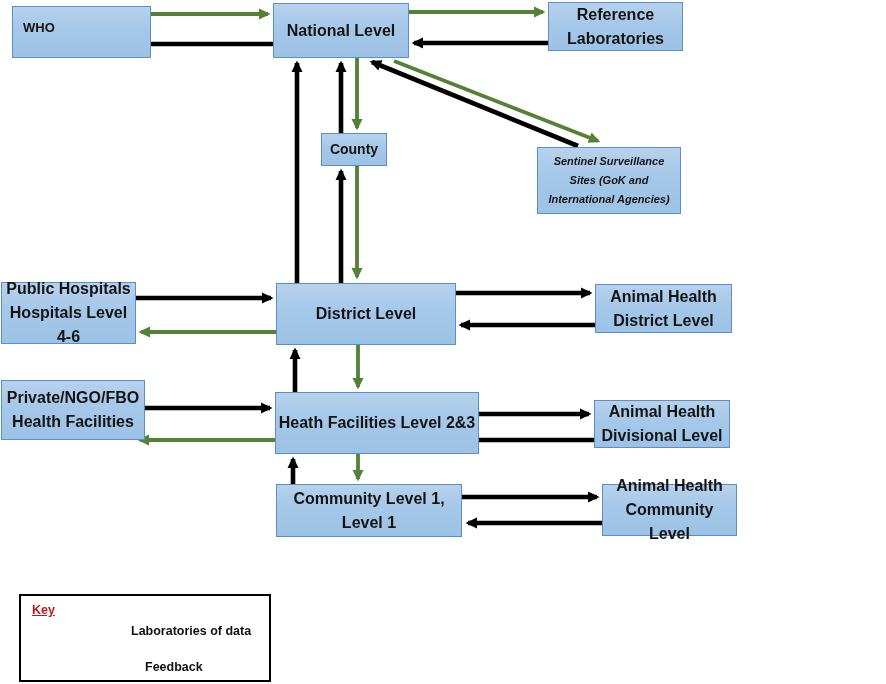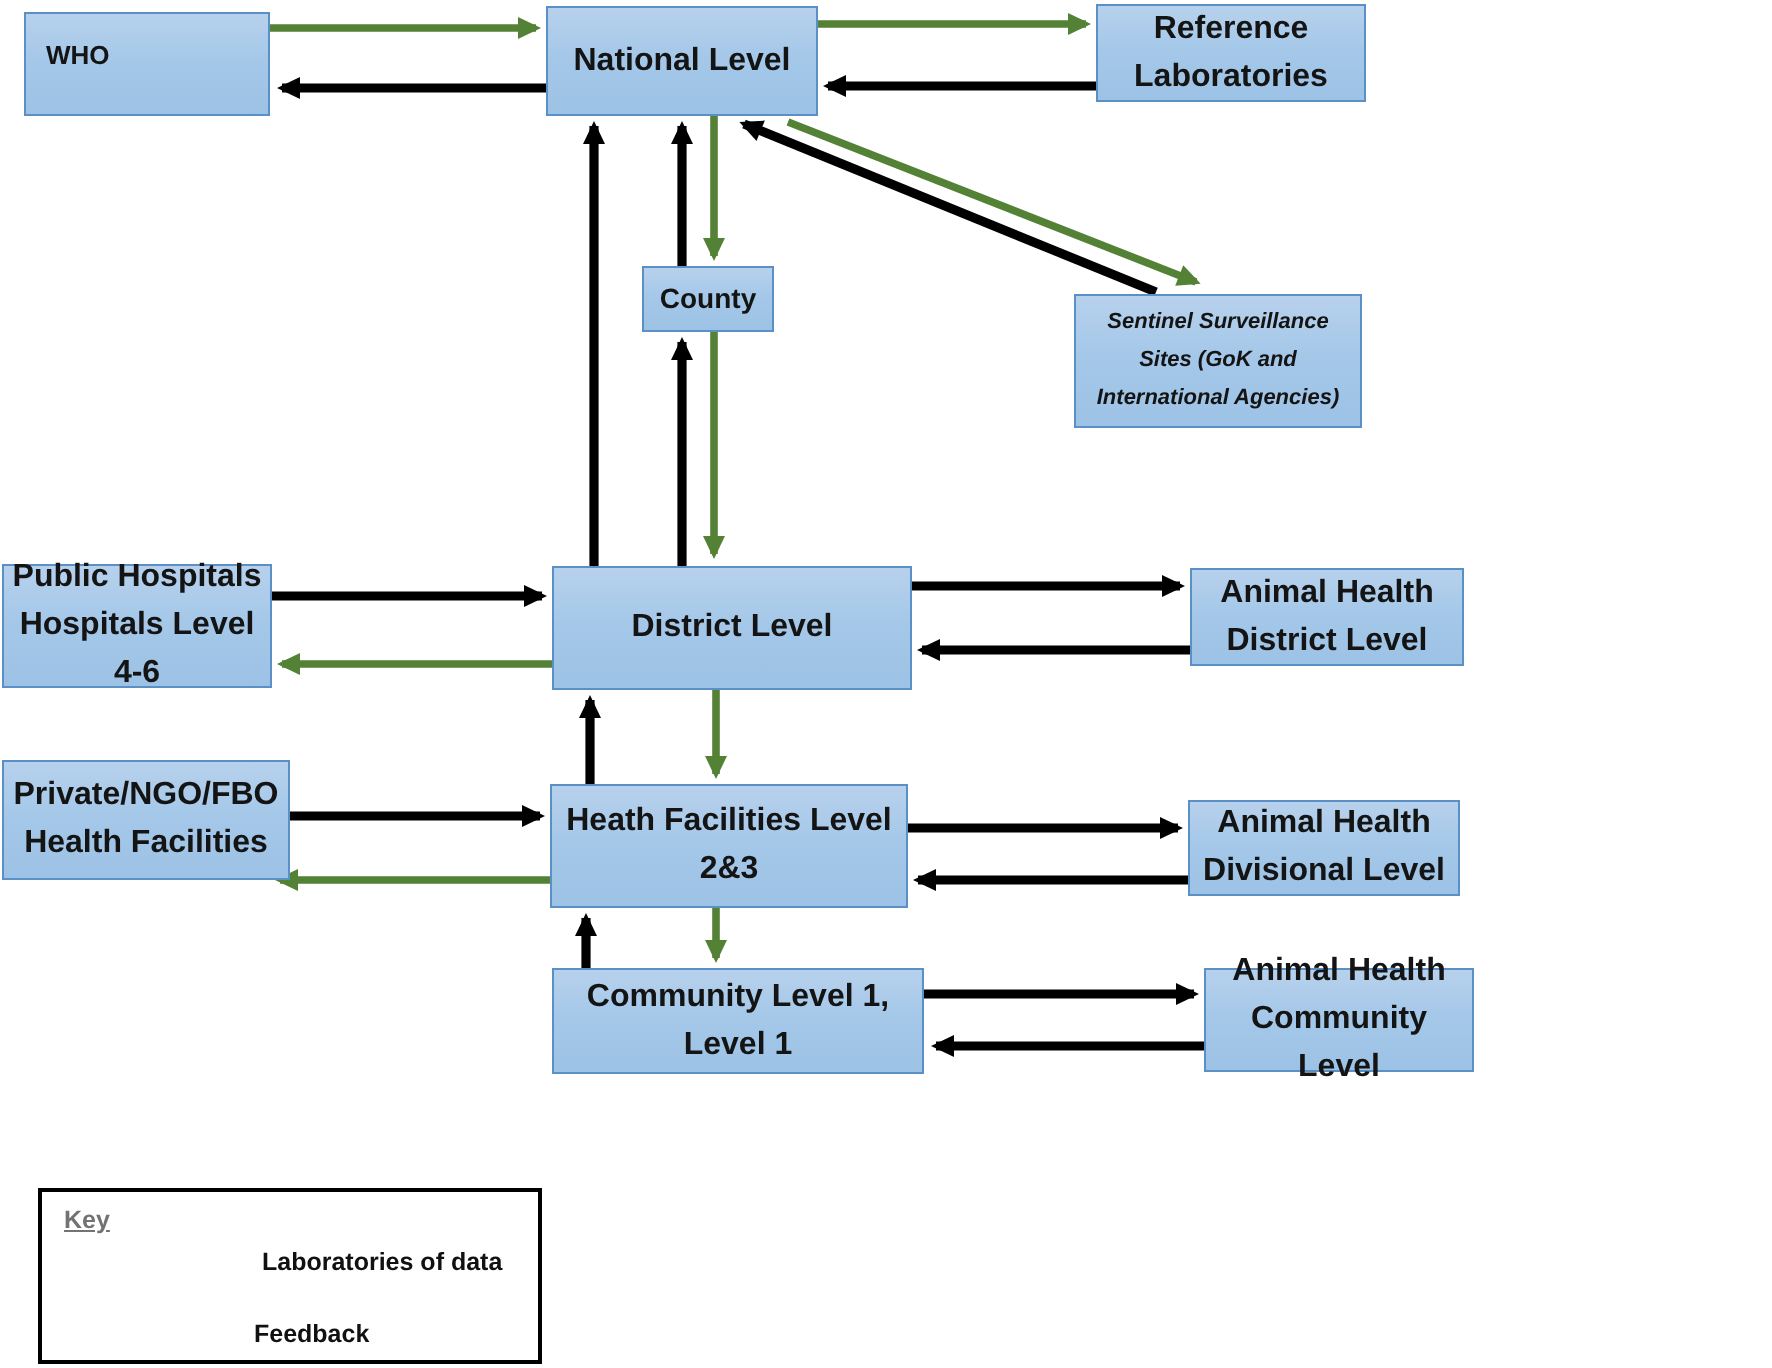--- a/index.html
+++ b/index.html
@@ -21,28 +21,28 @@
   }
   .node.small-text{font-size:11px;line-height:1.7;}
   .node.county-size{font-size:14px;}
   #arrows{position:absolute;left:0;top:0;pointer-events:none;}
   .key-box{
     position:absolute;left:19px;top:594px;width:252px;height:88px;
     box-sizing:border-box;border:2px solid #000;background:#fff;
   }
   .key-title{
     position:absolute;left:11px;top:7px;
-    font-weight:bold;font-size:12.5px;color:#737373;text-decoration:underline;
+    font-weight:bold;font-size:12.5px;color:#b91c1c;text-decoration:underline;
   }
   .key-label{
     position:absolute;font-weight:bold;font-size:12.5px;color:#111;
     transform:translateY(-50%);
   }
   .key-label.row1{left:110px;top:35px;}
-  .key-label.row2{left:106px;top:71px;}
+  .key-label.row2{left:124px;top:71px;}
 </style>
 </head>
 <body>
 
 <svg id="arrows" width="886" height="684" viewBox="0 0 886 684">
   <defs>
     <marker id="ah-black" markerUnits="userSpaceOnUse" markerWidth="13" markerHeight="12" refX="9" refY="6" orient="auto" viewBox="0 0 12 12">
       <path d="M0,0.5 L11.5,6 L0,11.5 z" fill="#000000"></path>
     </marker>
     <marker id="ah-green" markerUnits="userSpaceOnUse" markerWidth="13" markerHeight="12" refX="9" refY="6" orient="auto" viewBox="0 0 12 12">
@@ -71,35 +71,35 @@
     <line x1="453" y1="414" x2="589" y2="414" stroke="#000000" stroke-width="4.6" marker-end="url(#ah-black)"></line>
     <line x1="594" y1="440" x2="459" y2="440" stroke="#000000" stroke-width="4.6" marker-end="url(#ah-black)"></line>
     <line x1="293" y1="484" x2="293" y2="459" stroke="#000000" stroke-width="4.6" marker-end="url(#ah-black)"></line>
     <line x1="358" y1="454" x2="358" y2="479" stroke="#538135" stroke-width="3.8" marker-end="url(#ah-green)"></line>
     <line x1="462" y1="497" x2="597" y2="497" stroke="#000000" stroke-width="4.6" marker-end="url(#ah-black)"></line>
     <line x1="602" y1="523" x2="468" y2="523" stroke="#000000" stroke-width="4.6" marker-end="url(#ah-black)"></line>
     <line x1="30" y1="629" x2="108" y2="629" stroke="#000000" stroke-width="4.6" marker-end="url(#ah-black)"></line>
     <line x1="30" y1="665" x2="108" y2="665" stroke="#538135" stroke-width="3.8" marker-end="url(#ah-green)"></line>
   </svg>
 
-<div class="node align-topleft" style="left:12px;  top:6px;   width:123px; height:52px;">WHO</div>
+<div class="node align-topleft" style="left:12px;  top:6px;   width:139px; height:52px;">WHO</div>
 <div class="node" style="left:273px; top:3px;   width:136px; height:55px;">National Level</div>
 <div class="node" style="left:548px; top:2px;   width:135px; height:49px;">Reference Laboratories</div>
 <div class="node county-size" style="left:321px; top:133px; width:66px;  height:33px;">County</div>
 <div class="node small-text" style="left:537px; top:147px; width:144px; height:67px;font-style:italic;">Sentinel Surveillance
 Sites (GoK and
 International Agencies)</div>
 <div class="node" style="left:1px;   top:282px; width:135px; height:62px;">Public Hospitals
 Hospitals Level 4-6</div>
 <div class="node" style="left:276px; top:283px; width:180px; height:62px;">District Level</div>
 <div class="node" style="left:595px; top:284px; width:137px; height:49px;">Animal Health
 District Level</div>
 <div class="node" style="left:1px;   top:380px; width:144px; height:60px;text-align:center;">Private/NGO/FBO
 Health Facilities</div>
-<div class="node" style="left:275px; top:392px; width:179px; height:62px;">Heath Facilities Level 2&amp;3</div>
+<div class="node" style="left:275px; top:392px; width:204px; height:62px;">Heath Facilities Level 2&amp;3</div>
 <div class="node" style="left:594px; top:400px; width:136px; height:48px;">Animal Health
 Divisional Level</div>
 <div class="node" style="left:276px; top:484px; width:186px; height:53px;">Community Level 1, Level 1</div>
 <div class="node" style="left:602px; top:484px; width:135px; height:52px;">Animal Health
 Community Level</div>
 
 <div class="key-box">
   <div class="key-title">Key</div>
   <div class="key-label row1">Laboratories of data</div>
   <div class="key-label row2">Feedback</div>

